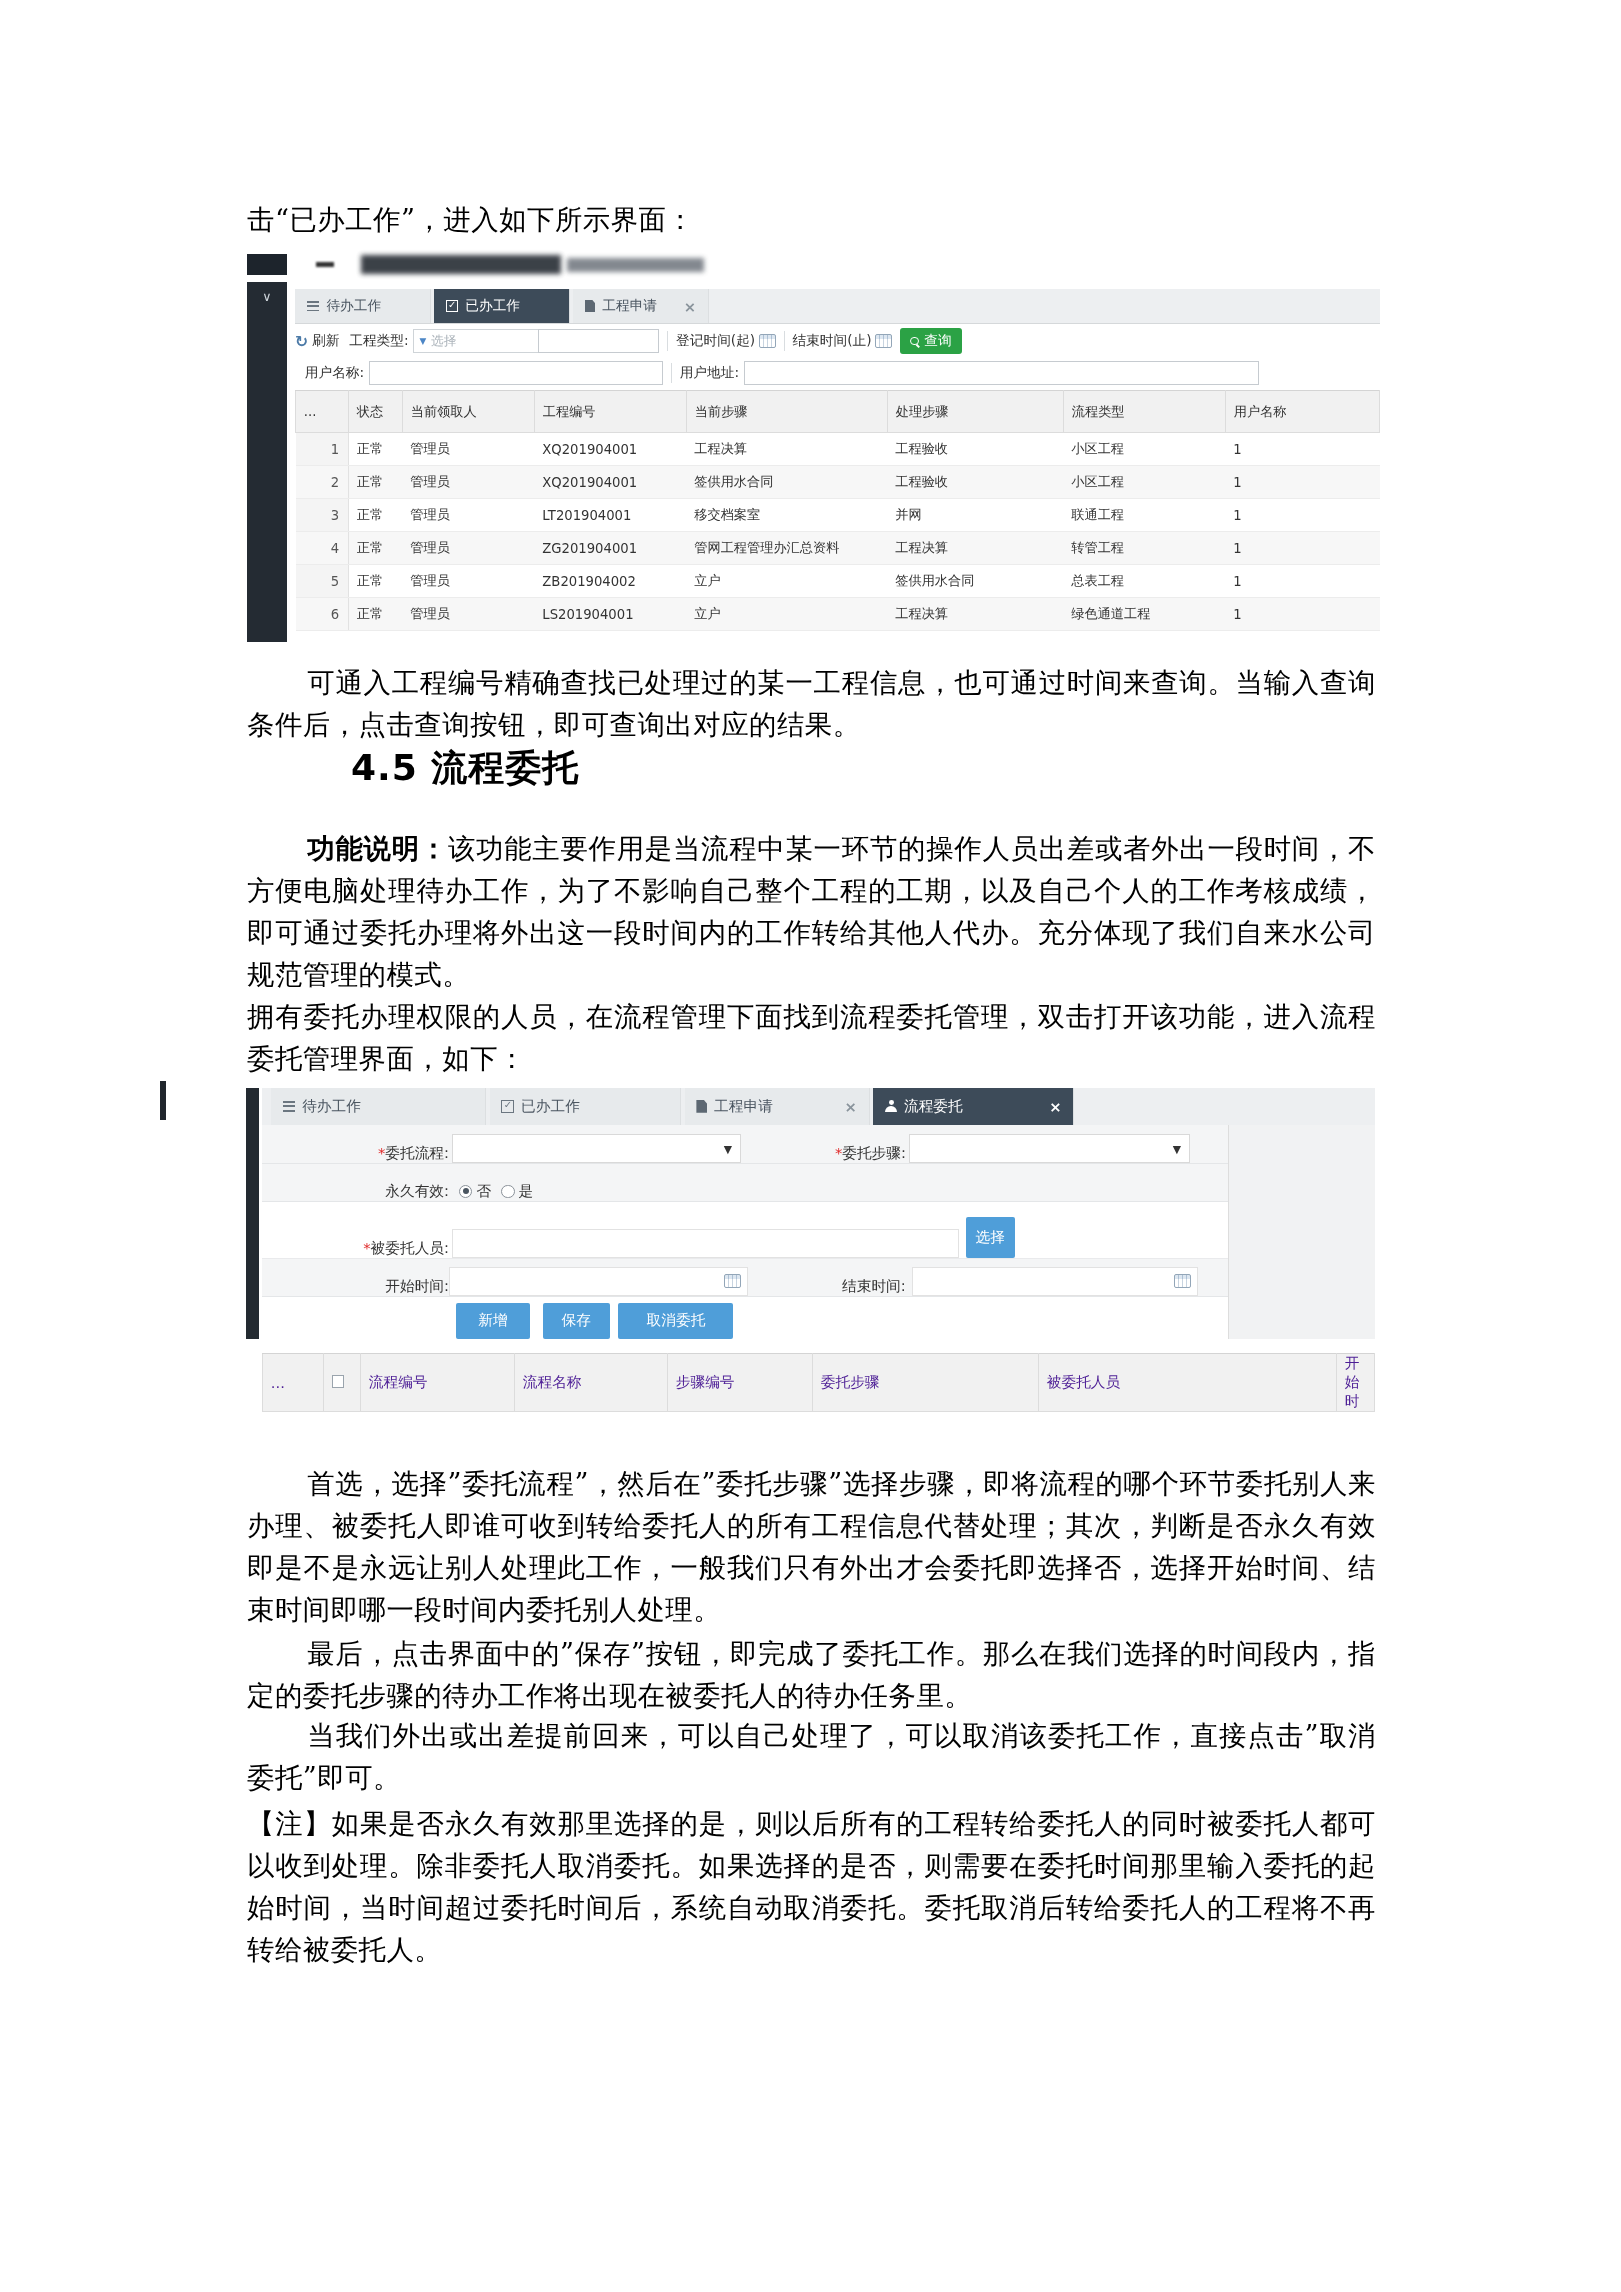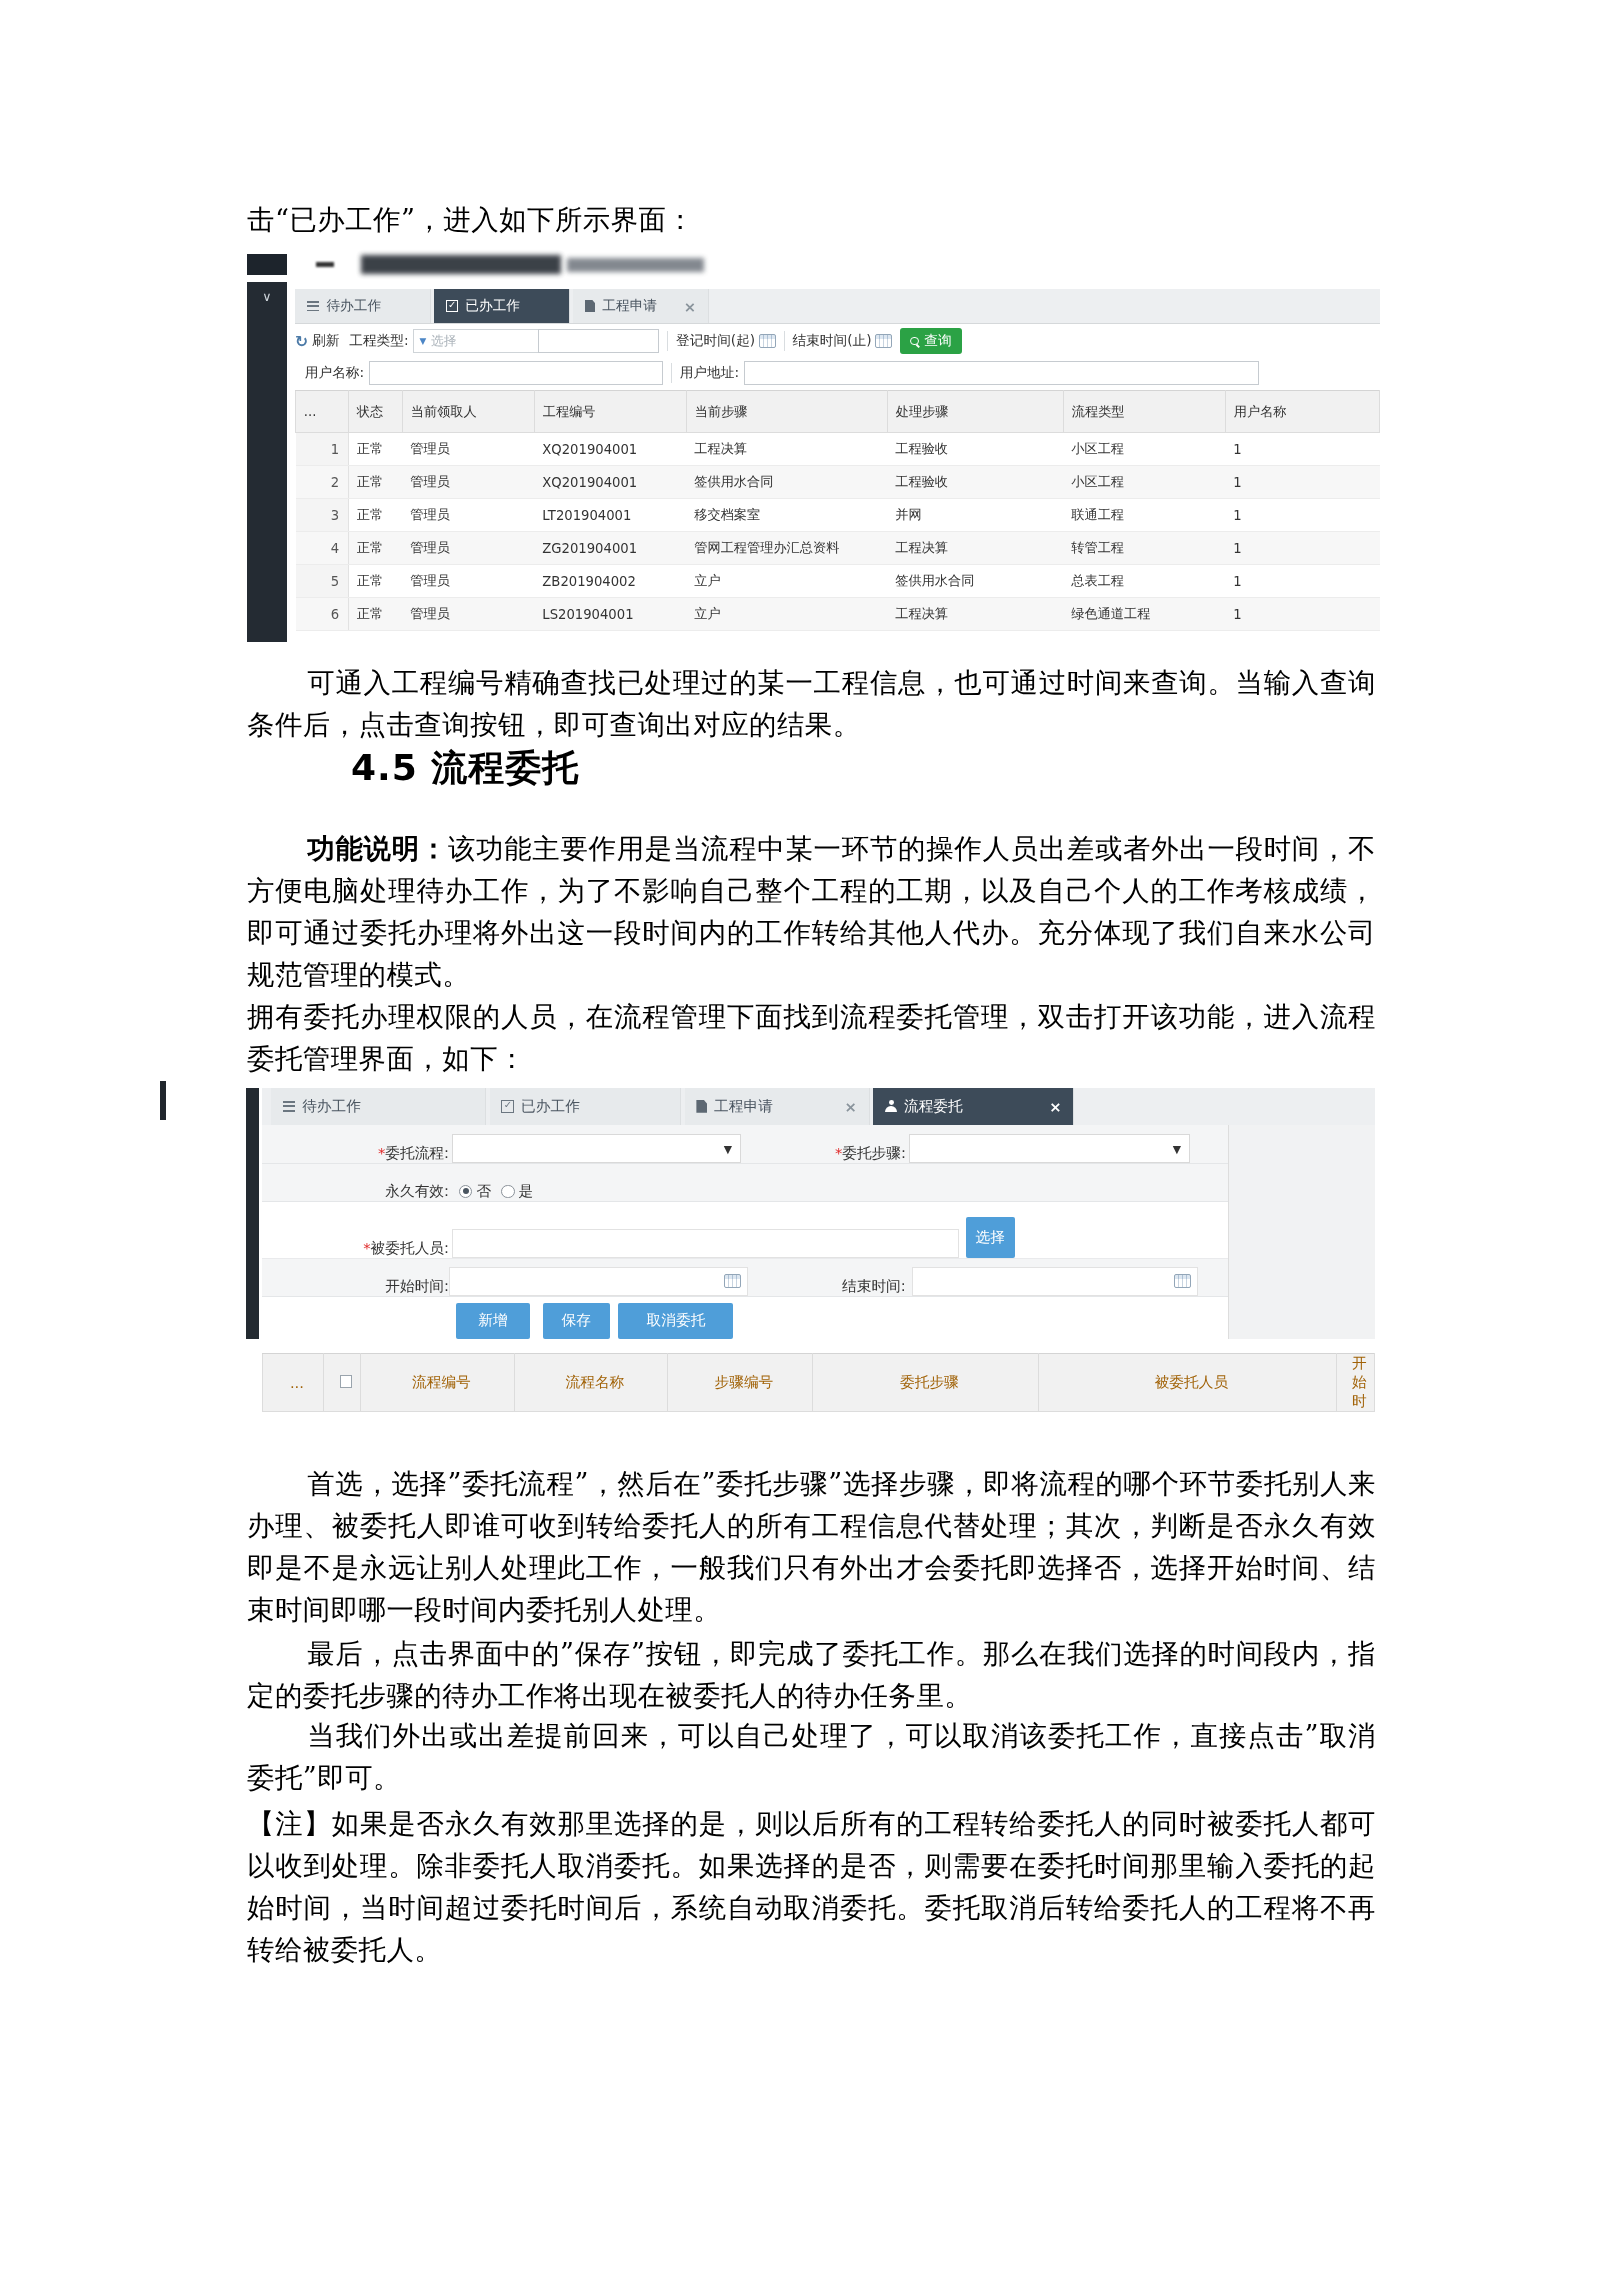--- a/index.html
+++ b/index.html
@@ -91,21 +91,21 @@
   .fsel{height:29px;background:#fff;border:1px solid #d9d9d9;box-sizing:border-box;position:relative;flex:none;}
   .fsel .caret2{position:absolute;right:7.8px;top:7.8px;color:#333;font-size:10.8px;}
   .finput{height:29px;background:#fff;border:1px solid #e2e2e2;box-sizing:border-box;position:relative;flex:none;}
   .finput .cal{position:absolute;right:5.9px;top:5.9px;}
   .rowg{background:#f4f5f6;border-bottom:1px solid #e4e6e8;}
   .roww{background:#fff;border-bottom:1px solid #e9eaec;}
   .btn-blue{background:#4f9ed9;color:#fff;font-size:14.7px;text-align:center;border-radius:2px;
        display:flex;align-items:center;justify-content:center;flex:none;}
   .s2-right{position:absolute;left:966px;top:37px;width:147px;height:214px;background:#f1f2f3;border-left:1px solid #ddd;box-sizing:border-box;}
   .g2{top:265px;width:1113px;font-size:14.7px;}
-  .g2 th{height:44px;color:#a16207;text-align:center;}
+  .g2 th{height:44px;color:#4c1d95;}
   .g2 td{height:54px;border-bottom:none;}
 </style>
 </head>
 <body>
 
 <div class="page">
 
   <p class="doc" style="top:199px">击“已办工作”，进入如下所示界面：</p>
 
   <div class="shot s1">

